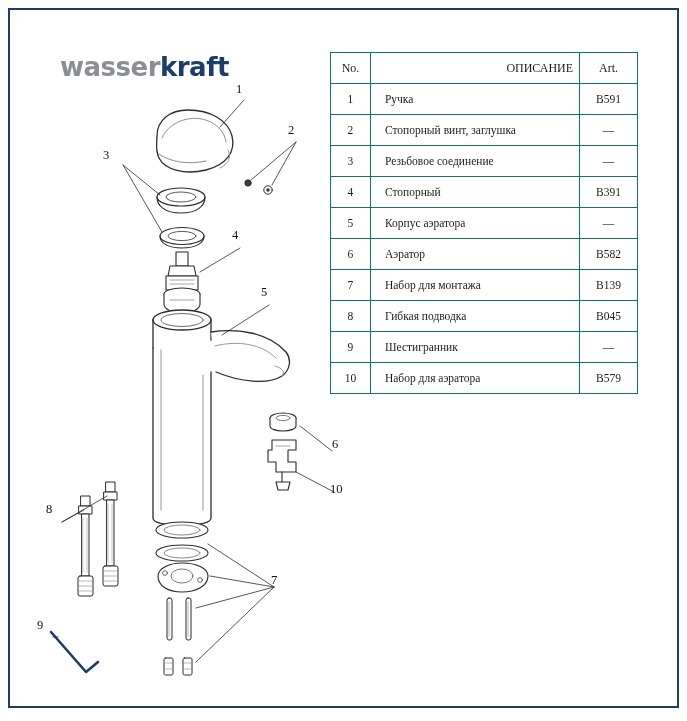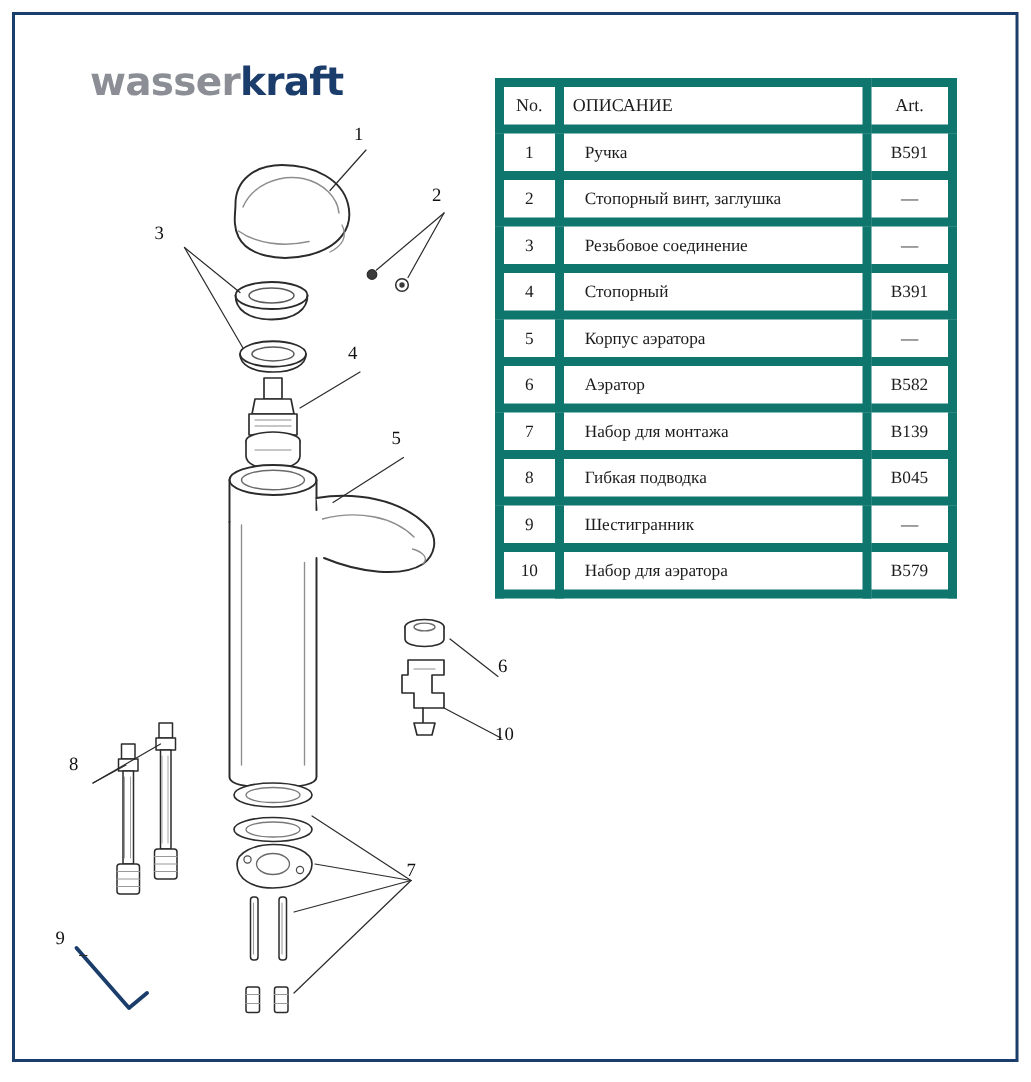--- a/index.html
+++ b/index.html
@@ -22,61 +22,61 @@
   .frame {
     position: absolute;
     left: 8px; top: 8px;
     width: 671px; height: 700px;
     border: 2px solid #1b3d6b;
     background: #ffffff;
   }
   
   .logo {
     position: absolute;
-    left: 60px; top: 40px;
+    left: 60px; top: 52px;
     font-size: 26px;
     font-weight: bold;
     letter-spacing: -0.5px;
     white-space: nowrap;
     font-family: "DejaVu Sans", sans-serif;
   }
   .logo .wasser { color: #8b8f95; }
   .logo .kraft  { color: #1b3d6b; }
 
   
   .parts-table {
     position: absolute;
     left: 330px; top: 52px;
     width: 308px;
     border-collapse: collapse;
     background: #fff;
   }
   .parts-table td, .parts-table th {
-    border: 6px solid #0f766e;
+    border: 1px solid #0f766e;
     font-weight: normal;
     font-size: 11.5px;
     color: #1c1c1c;
     height: 31px;
     padding: 0 6px;
     font-family: "Liberation Serif", serif;
   }
   .parts-table th.col-no, .parts-table td.col-no {
     width: 40px; text-align: center;
   }
   .parts-table th.col-desc, .parts-table td.col-desc {
     width: 210px; text-align: left; padding-left: 14px;
   }
   .parts-table th.col-art, .parts-table td.col-art {
     width: 58px; text-align: center;
   }
   .parts-table th {
     font-size: 12px;
     text-align: center;
   }
-  .parts-table th.col-desc { text-align: left; padding-left: 6px; }
+  .parts-table th.col-desc { text-align: right; padding-left: 6px; }
 
   
   .callout {
     position: absolute;
     font-size: 12.5px;
     color: #111;
     font-family: "Liberation Serif", serif;
   }
 
   

